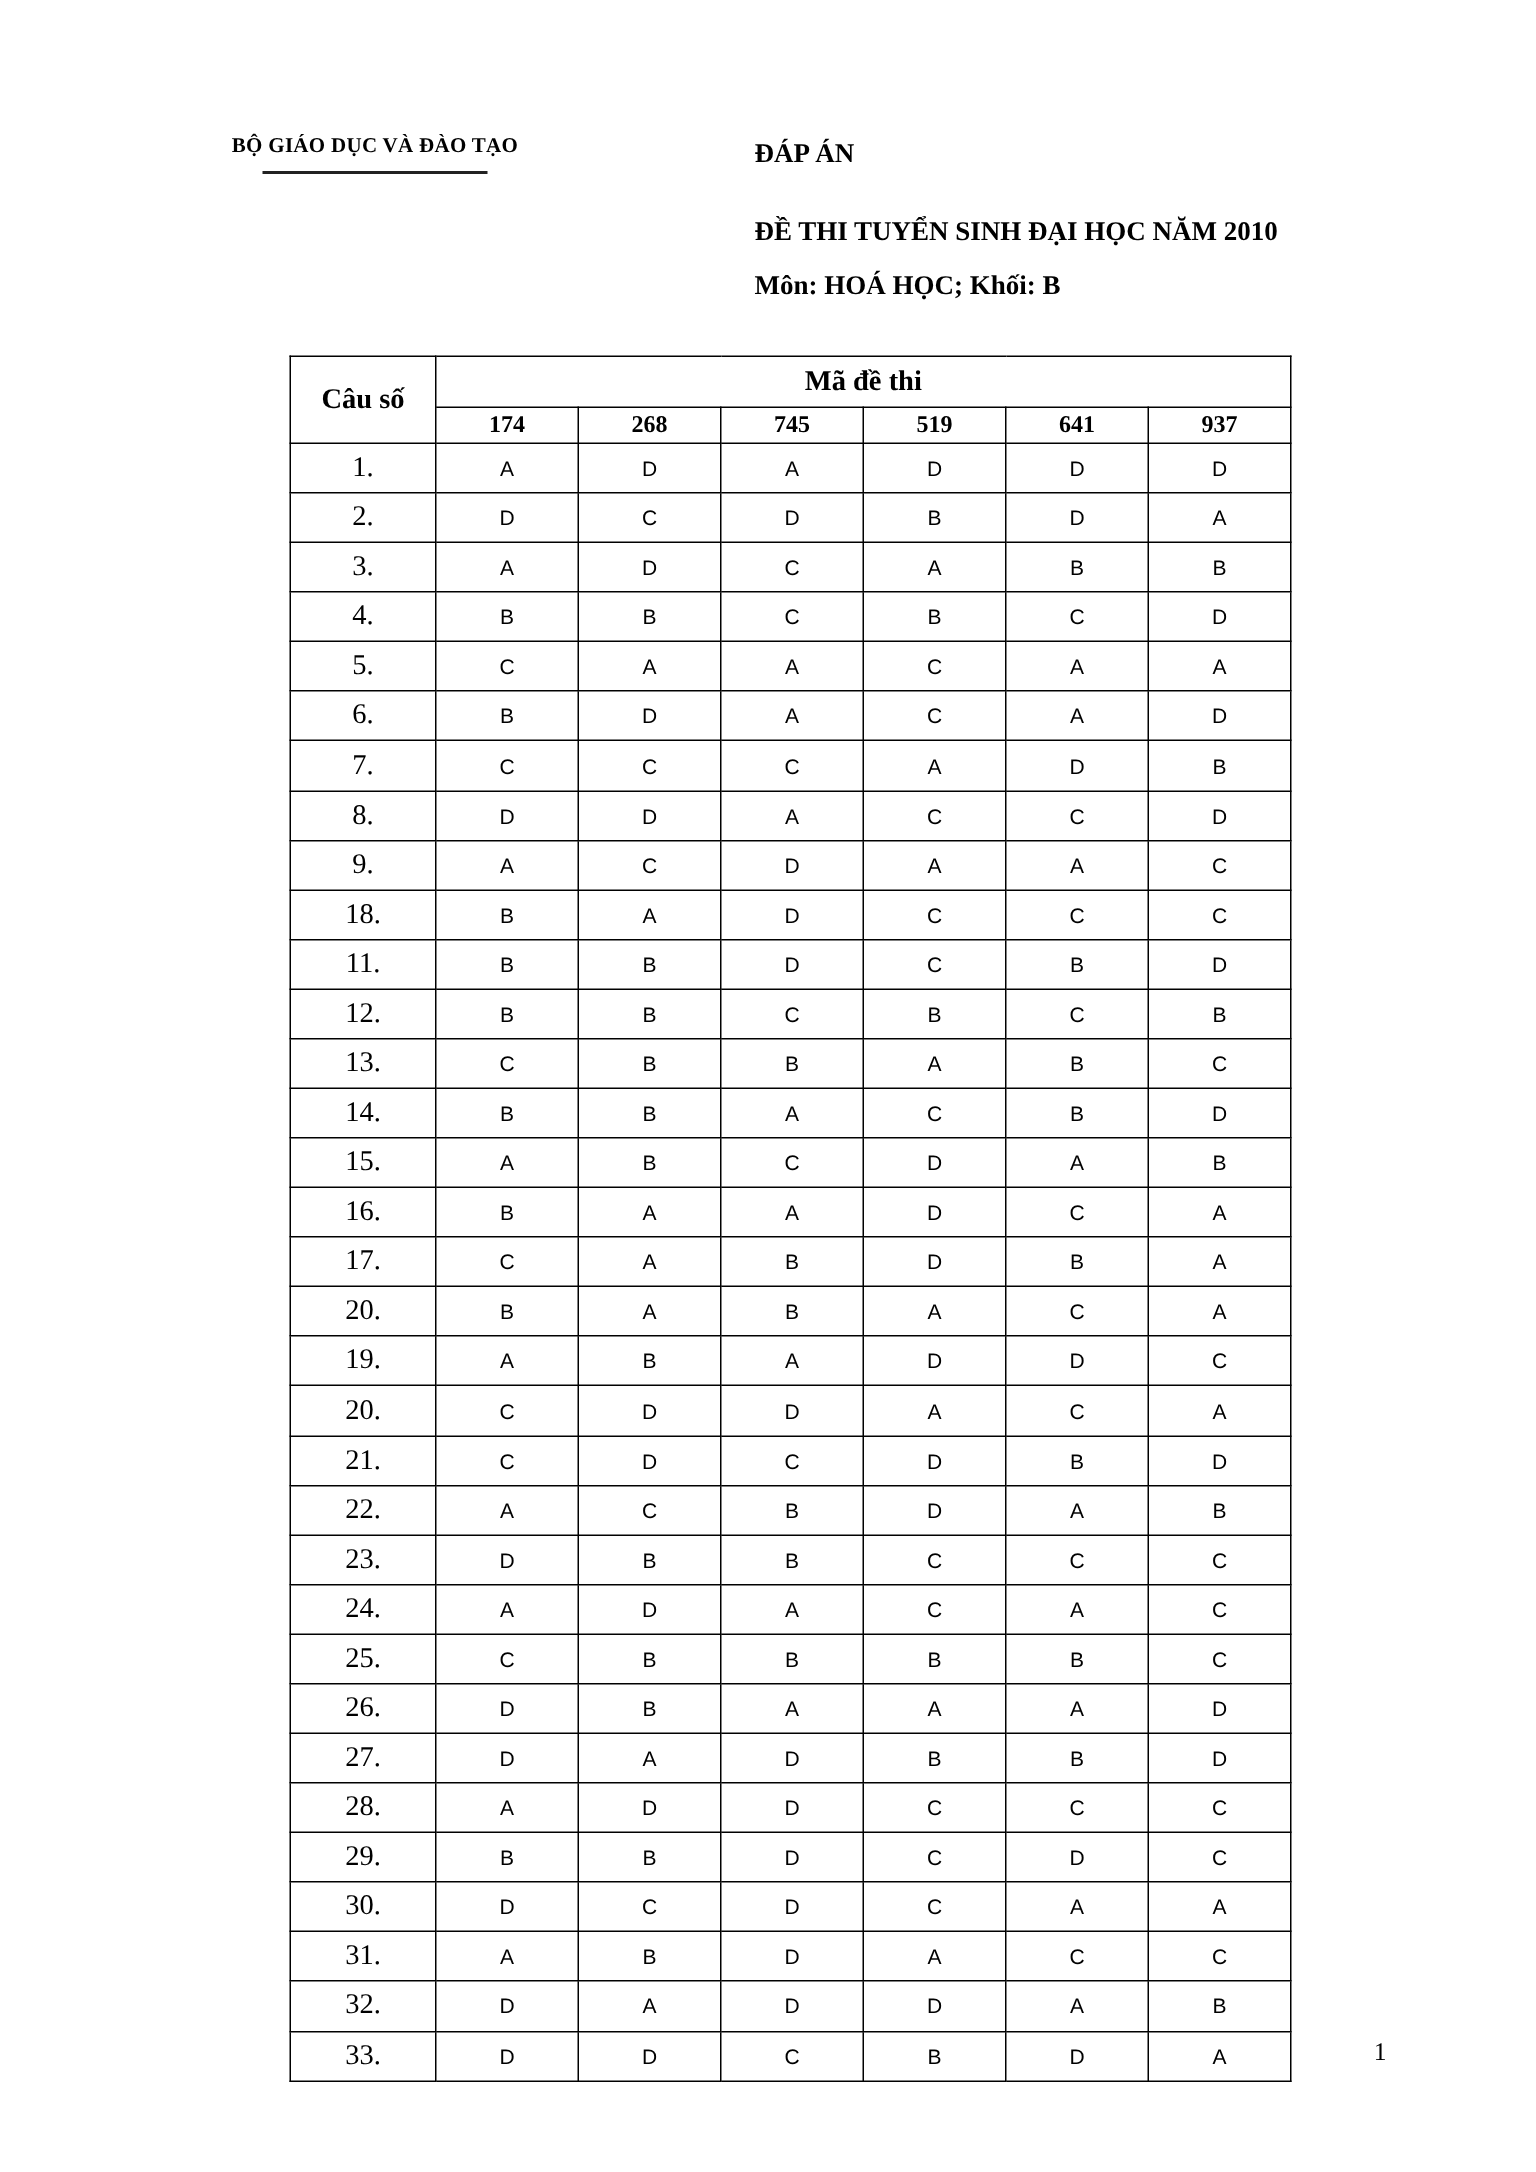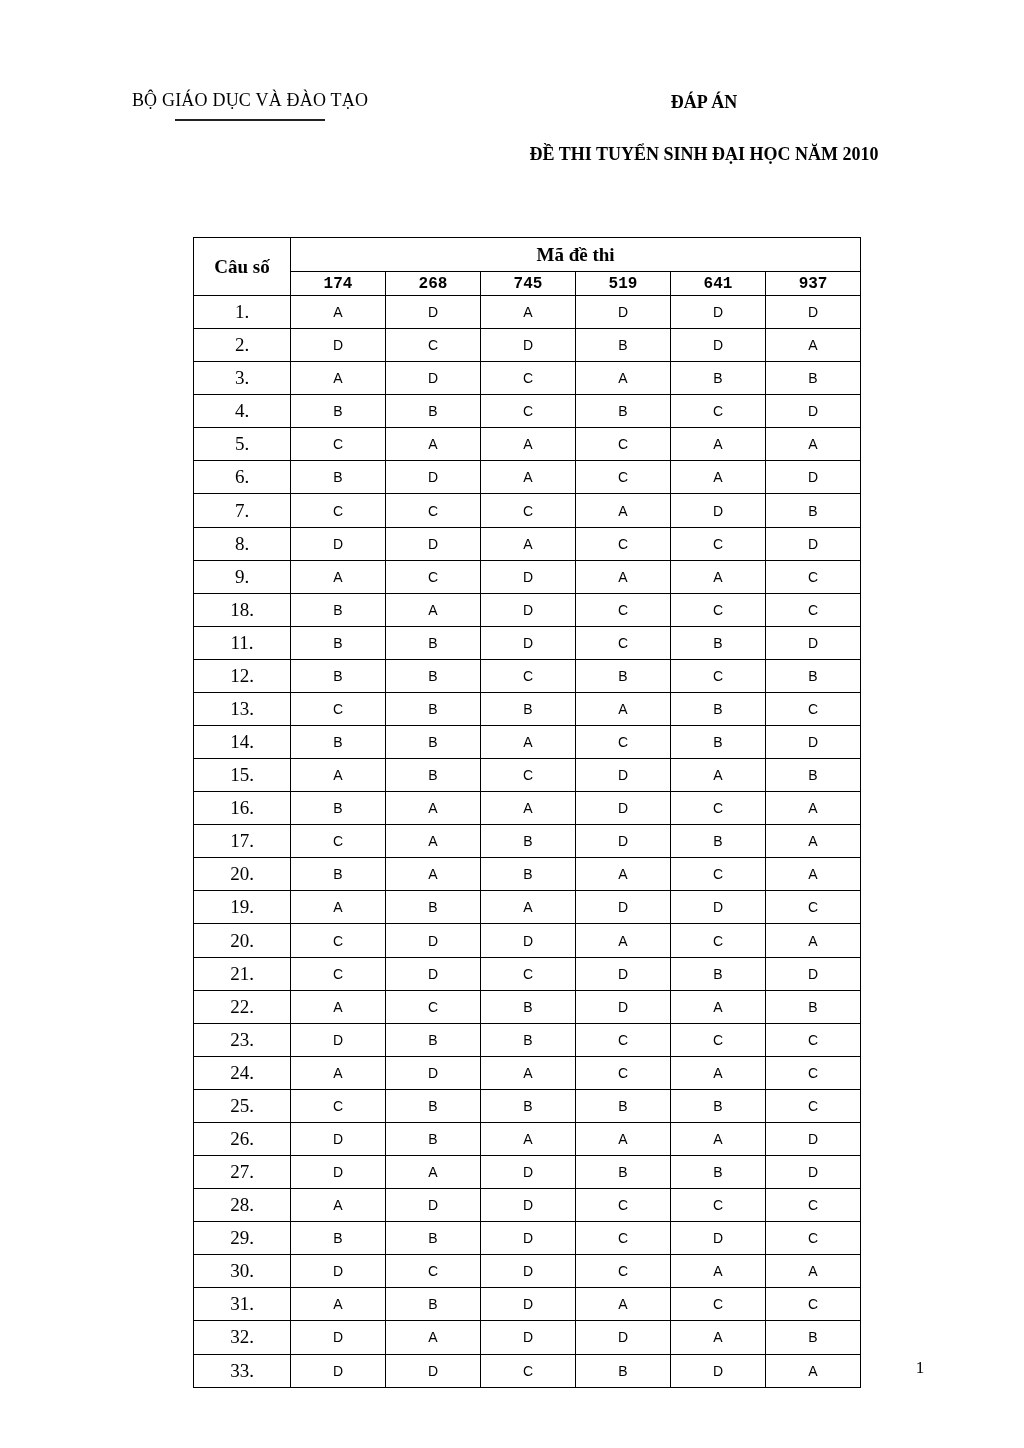--- a/index.html
+++ b/index.html
@@ -19,22 +19,22 @@
 
   
   .hdr-left {
     position: absolute;
     left: 100px;
     top: 90px;
     width: 300px;
     text-align: center;
   }
   .hdr-left .ministry {
-    font-size: 18px;
-    font-weight: normal;
+    font-size: 14px;
+    font-weight: bold;
     letter-spacing: 0.2px;
     white-space: nowrap;
   }
   .hdr-left .rule {
     width: 150px;
     border-top: 2px solid #222222;
     margin: 8px auto 0 auto;
     height: 0;
   }
   .hdr-left .official {
@@ -42,21 +42,21 @@
     font-size: 18px;
     font-weight: bold;
     white-space: nowrap;
   }
 
   .hdr-right {
     position: absolute;
     left: 503px;
     top: 90px;
     width: 402px;
-    text-align: center;
+    text-align: left;
     font-weight: bold;
   }
   .hdr-right .line1 { font-size: 18px; line-height: 24px; }
   .hdr-right .line2 { font-size: 18px; line-height: 24px; margin-top: 28px; white-space: nowrap; }
   .hdr-right .line3 { font-size: 18px; line-height: 24px; margin-top: 12px; white-space: nowrap; }
 
   
   table.answers {
     position: absolute;
     left: 193px;
@@ -80,21 +80,21 @@
     font-family: "Liberation Serif", serif;
     font-size: 19px;
     font-weight: bold;
   }
   th.mahead {
     font-family: "Liberation Serif", serif;
     font-size: 19px;
     font-weight: bold;
   }
   th.code {
-    font-family: Liberation Mono, monospace;
+    font-family: Liberation Serif, serif;
     font-size: 16px;
     font-weight: bold;
   }
   td.qnum {
     font-family: "Liberation Serif", serif;
     font-size: 19px;
     font-weight: normal;
   }
   td.ans {
     font-family: "Liberation Sans", sans-serif;
@@ -119,20 +119,21 @@
 <div id="page">
 
   <div class="hdr-left">
     <div class="ministry">BỘ GIÁO DỤC VÀ ĐÀO TẠO</div>
     <div class="rule"></div>
   </div>
 
   <div class="hdr-right">
     <div class="line1">ĐÁP ÁN</div>
     <div class="line2">ĐỀ THI TUYỂN SINH ĐẠI HỌC NĂM 2010</div>
+    <div class="line3">Môn: HOÁ HỌC; Khối: B</div>
   </div>
 
   <table class="answers">
     <colgroup>
       <col style="width:97px">
       <col style="width:95px">
       <col style="width:95px">
       <col style="width:95px">
       <col style="width:95px">
       <col style="width:95px">

